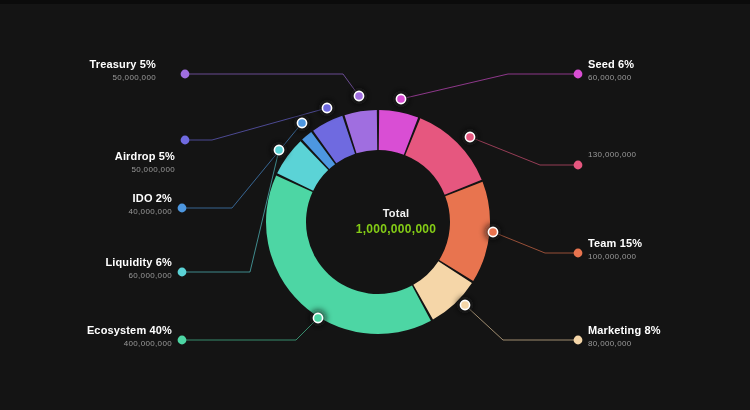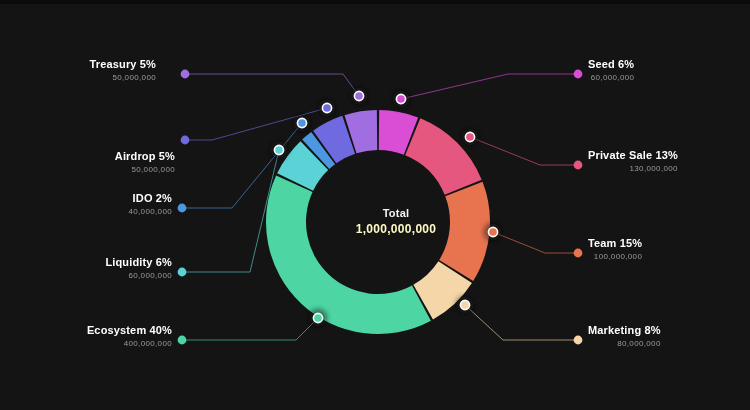--- a/index.html
+++ b/index.html
@@ -46,36 +46,36 @@
     text-align: center;
     line-height: 1.35;
   }
   .center-title {
     color: #f3f3f3;
     font-size: 11px;
     font-weight: bold;
     letter-spacing: 0.2px;
   }
   .center-value {
-    color: #fef9c3;
+    color: #84cc16;
     font-size: 12px;
     font-weight: bold;
     letter-spacing: 0.3px;
   }
   .legend-label {
     position: absolute;
     z-index: 5;
     white-space: nowrap;
     line-height: 1.25;
   }
   .legend-label.left {
     text-align: right;
   }
   .legend-label.right {
-    text-align: right;
+    text-align: left;
   }
   .legend-name {
     display: block;
     color: #ffffff;
     font-size: 11px;
     font-weight: bold;
     letter-spacing: 0.15px;
   }
   .legend-amount {
     display: block;
@@ -154,21 +154,20 @@
       <div class="center-value">1,000,000,000</div>
     </div>
   </div>
 
   <div id="legend-layer">
       <div class="legend-label right" style="left: 588px; top: 58px;">
         <span class="legend-name">Seed 6%</span>
         <span class="legend-amount">60,000,000</span>
       </div>
       <div class="legend-label right" style="left: 588px; top: 149px;">
-        <span class="legend-name">Private Sale 13%</span>
         <span class="legend-amount">130,000,000</span>
       </div>
       <div class="legend-label right" style="left: 588px; top: 237px;">
         <span class="legend-name">Team 15%</span>
         <span class="legend-amount">100,000,000</span>
       </div>
       <div class="legend-label right" style="left: 588px; top: 324px;">
         <span class="legend-name">Marketing 8%</span>
         <span class="legend-amount">80,000,000</span>
       </div>

